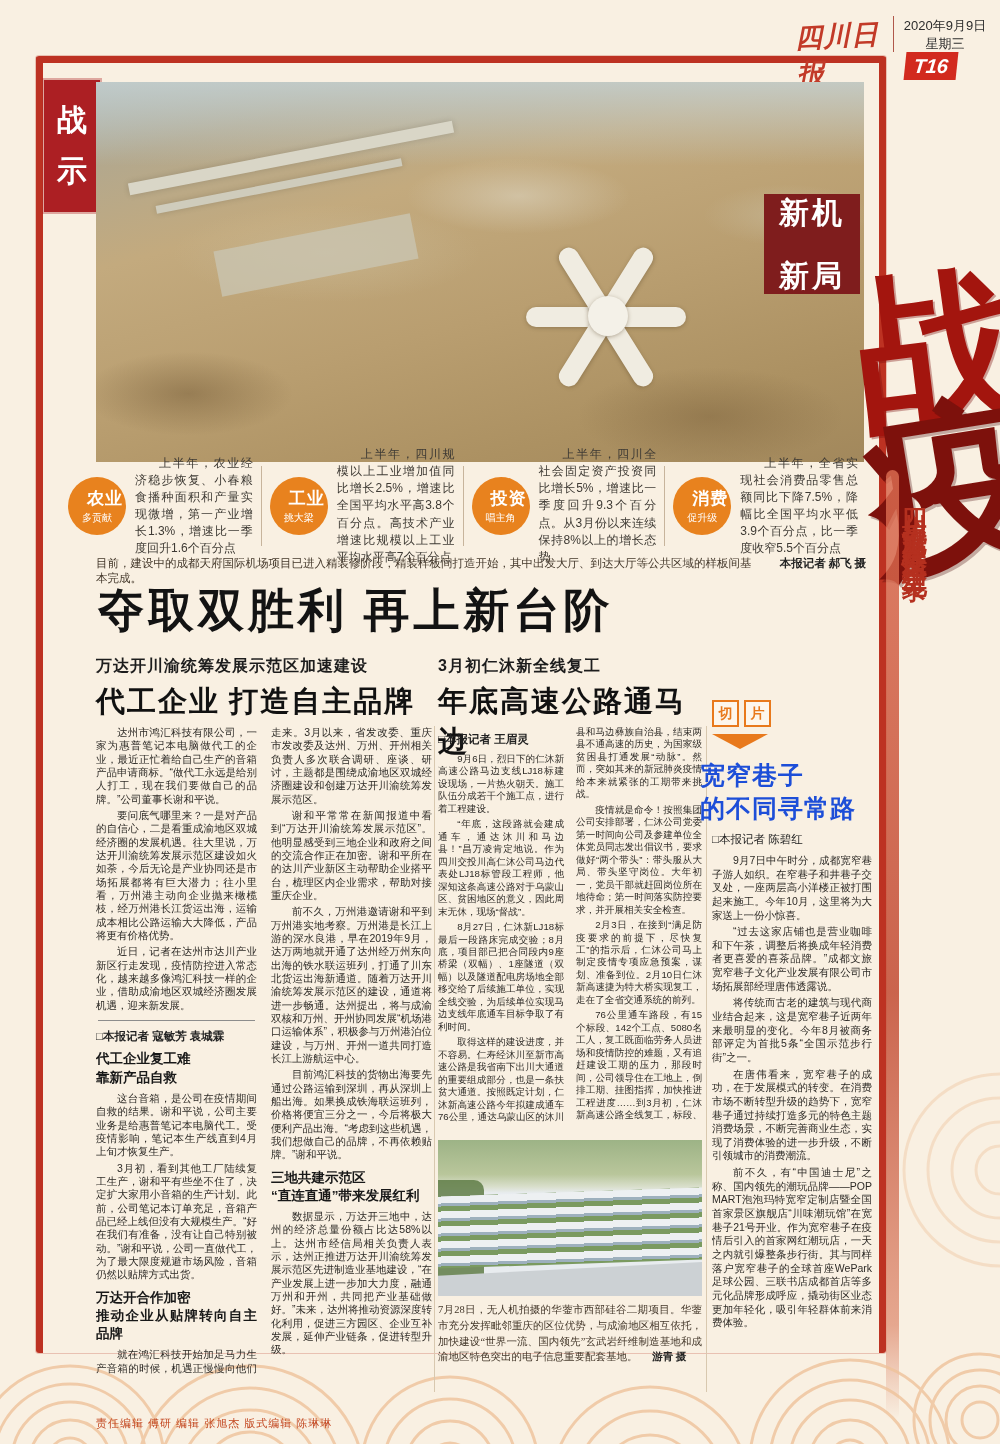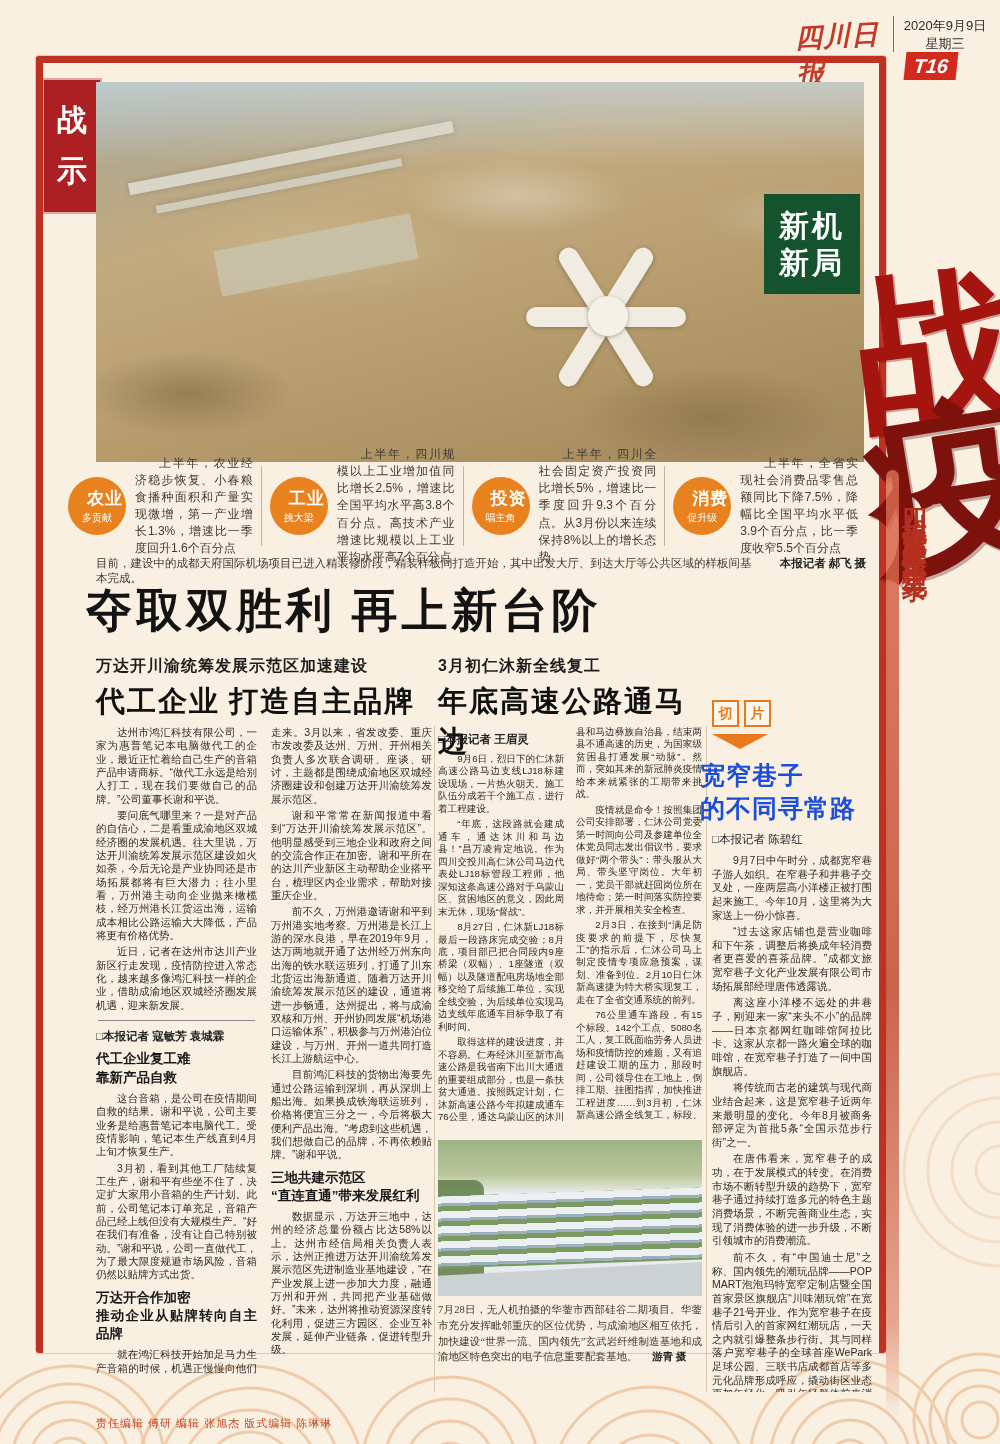--- a/index.html
+++ b/index.html
@@ -26,33 +26,33 @@
     radial-gradient(120px 44px at 90% 35%,rgba(205,196,170,.45),transparent 70%);}
   .runway{position:absolute;background:#d9d6c7;box-shadow:0 0 6px rgba(0,0,0,.15);}
   .rw1{left:30px;top:70px;width:330px;height:12px;transform:rotate(-11deg);}
   .rw2{left:58px;top:100px;width:250px;height:8px;transform:rotate(-11deg);background:#cfccbc;}
   .apron{left:120px;top:150px;width:200px;height:46px;transform:rotate(-11deg);background:#c9c4b0;opacity:.8;position:absolute;}
   .terminal{position:absolute;left:390px;top:170px;width:230px;height:130px;}
   .terminal span{position:absolute;left:40px;top:55px;width:160px;height:20px;background:#f0ece1;border-radius:10px;box-shadow:0 1px 4px rgba(90,70,40,.4);}
   .terminal .t2{transform:rotate(58deg);}
   .terminal .t3{transform:rotate(-58deg);}
   .terminal .hub{left:102px;top:44px;width:40px;height:40px;border-radius:50%;background:#f4f1e8;}
-  .photo-badge{left:764px;top:194px;width:96px;height:100px;background:#14532d;color:#fff;display:flex;flex-direction:column;align-items:center;justify-content:center;font:800 30px "Liberation Sans",sans-serif;letter-spacing:3px;line-height:1.25;}
+  .photo-badge{left:764px;top:194px;width:96px;height:100px;background:#7f1d1d;color:#fff;display:flex;flex-direction:column;align-items:center;justify-content:space-between;font:800 30px "Liberation Sans",sans-serif;letter-spacing:3px;line-height:1.25;}
   
   .stats{left:60px;top:466px;width:806px;height:80px;display:flex;}
   .stat{flex:1;display:flex;align-items:center;gap:9px;padding:0 8px;}
   .stat + .stat{border-left:1px solid #c7b49c;}
   .stat-circle{flex:0 0 58px;width:58px;height:58px;border-radius:50%;background:#e8821e;color:#fff;display:flex;flex-direction:column;align-items:center;justify-content:center;font-family:"Liberation Serif",serif;}
   .stat-circle .t{font-size:17px;font-weight:700;letter-spacing:1px;margin-left:16px;}
   .stat-circle .s{font-size:10px;margin-top:1px;}
   .stat-text{font-size:12px;line-height:1.42;color:#3e3a34;text-align:justify;text-indent:2em;}
   
   .caption-row{left:96px;top:556px;width:770px;display:flex;justify-content:space-between;font-size:11.5px;color:#43372a;font-family:"Liberation Serif",serif;}
   .caption-row .credit{font-weight:700;color:#222;white-space:nowrap;margin-left:20px;text-align:right;}
-  .main-headline{left:86px;top:580px;font:900 46px "Liberation Serif",serif;color:#131313;letter-spacing:4px;}
+  .main-headline{left:98px;top:580px;font:900 46px "Liberation Serif",serif;color:#131313;letter-spacing:4px;}
   
   .kicker{font:700 16px "Liberation Sans",sans-serif;color:#1d1d1d;letter-spacing:1px;}
   .art-headline{font:700 29px "Liberation Serif",serif;color:#111;letter-spacing:2px;margin-top:5px;}
   .left-head{left:96px;top:656px;width:340px;}
   .mid-head{left:438px;top:656px;width:268px;}
   .cols{column-gap:14px;font-size:10.5px;line-height:1.27;color:#2e2b27;overflow:hidden;}
   .cols p{margin:0 0 3px;text-indent:2em;text-align:justify;}
   .byline{font-weight:700;font-size:11.5px;color:#222;text-indent:0 !important;margin:6px 0 !important;}
   .subhead{font:700 13.5px "Liberation Sans",sans-serif;color:#181818;white-space:pre-line;text-indent:0 !important;margin:7px 0 5px !important;line-height:1.35;}
   .hr{border-top:1px solid #8d8d8d;margin:8px 2px;}
@@ -271,21 +271,20 @@
     <div class="tag-box">切</div>
     <div class="tag-box">片</div>
   </div>
   <div class="abs tag-arrow"></div>
   <div class="abs side-headline">宽窄巷子
 的不同寻常路</div>
   <div class="abs side-byline">□本报记者 陈碧红</div>
   <div class="abs side-cols">
     <p>9月7日中午时分，成都宽窄巷子游人如织。在窄巷子和井巷子交叉处，一座两层高小洋楼正被打围起来施工。今年10月，这里将为大家送上一份小惊喜。</p>
     <p>“过去这家店铺也是营业咖啡和下午茶，调整后将换成年轻消费者更喜爱的喜茶品牌。”成都文旅宽窄巷子文化产业发展有限公司市场拓展部经理唐伟透露说。</p>
-    <p>离这座小洋楼不远处的井巷子，刚迎来一家“来头不小”的品牌——日本京都网红咖啡馆阿拉比卡。这家从京都一路火遍全球的咖啡馆，在宽窄巷子打造了一间中国旗舰店。</p>
     <p>将传统而古老的建筑与现代商业结合起来，这是宽窄巷子近两年来最明显的变化。今年8月被商务部评定为首批5条“全国示范步行街”之一。</p>
     <p>在唐伟看来，宽窄巷子的成功，在于发展模式的转变。在消费市场不断转型升级的趋势下，宽窄巷子通过持续打造多元的特色主题消费场景，不断完善商业生态，实现了消费体验的进一步升级，不断引领城市的消费潮流。</p>
     <p>前不久，有“中国迪士尼”之称、国内领先的潮玩品牌——POP MART泡泡玛特宽窄定制店暨全国首家景区旗舰店“川味潮玩馆”在宽巷子21号开业。作为宽窄巷子在疫情后引入的首家网红潮玩店，一天之内就引爆整条步行街。其与同样落户宽窄巷子的全球首座WePark足球公园、三联书店成都首店等多元化品牌形成呼应，撬动街区业态更加年轻化，吸引年轻群体前来消费体验。</p>
   </div>
 
   <div class="abs footer">责任编辑 傅研 编辑 张旭杰 版式编辑 陈琳琳</div>
 
 </div>
 
 </body></html>

